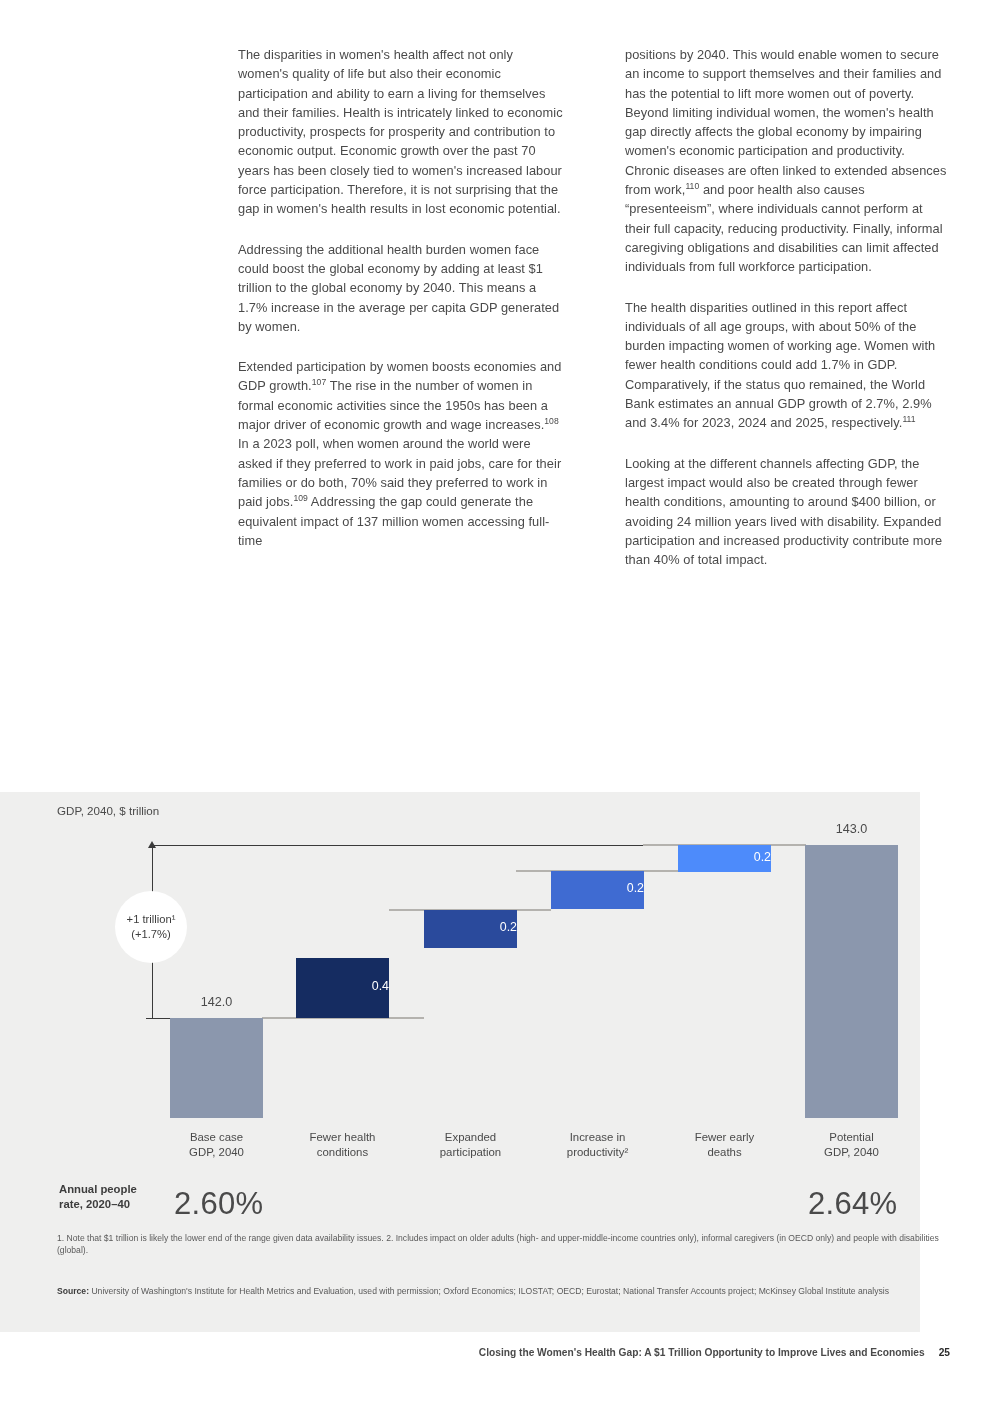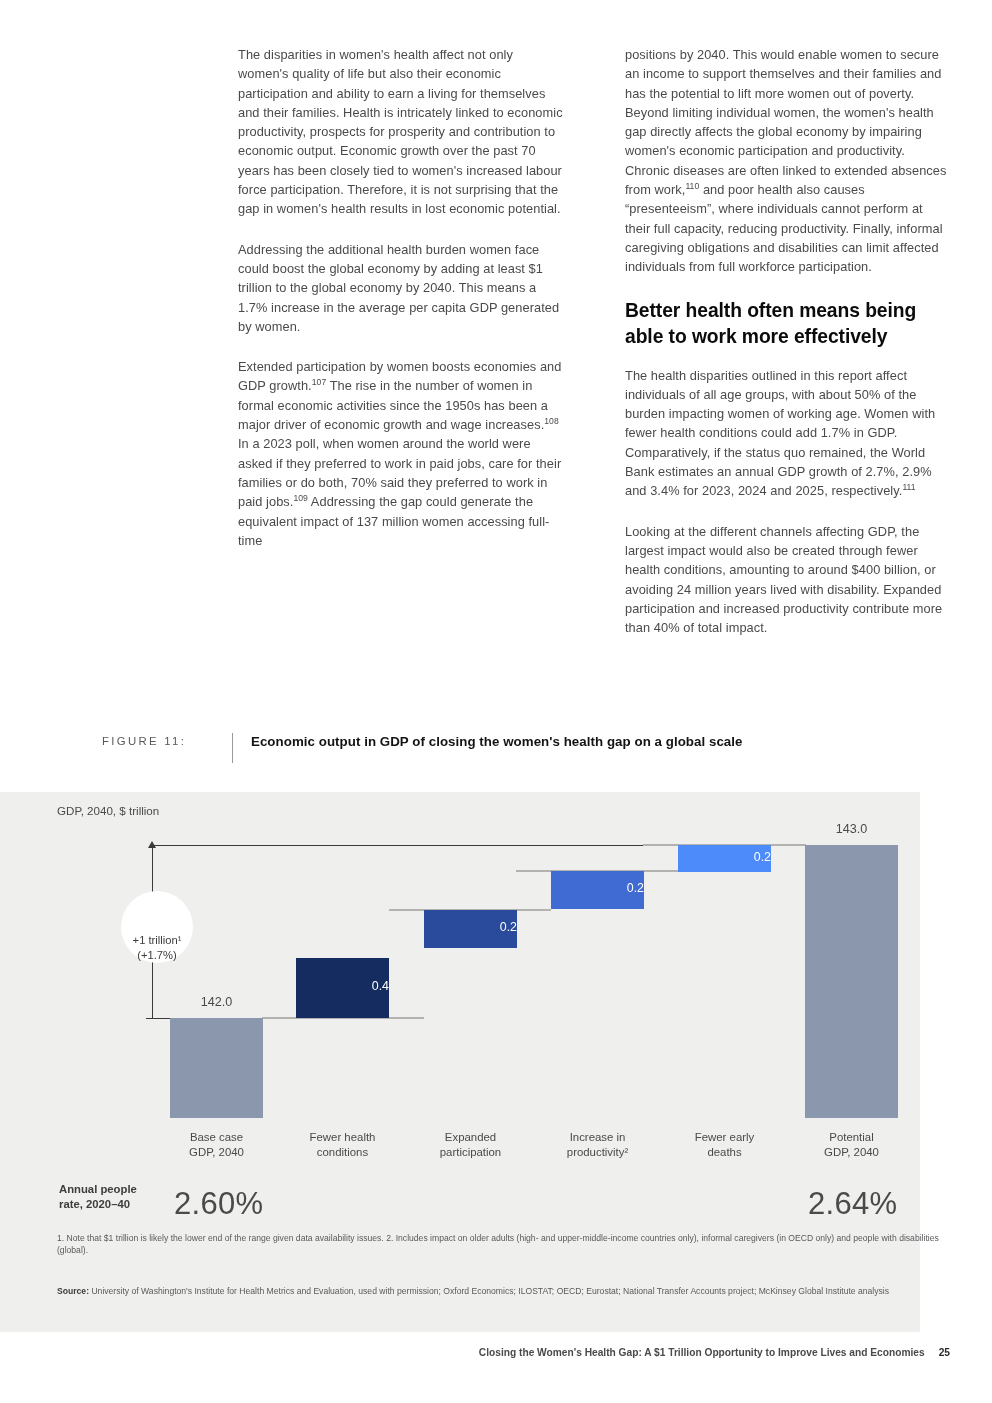--- a/index.html
+++ b/index.html
@@ -130,47 +130,41 @@
       <p>Addressing the additional health burden women face could boost the global economy by adding at least $1 trillion to the global economy by 2040. This means a 1.7% increase in the average per capita GDP generated by women.</p>
       <p>
         <span>Extended participation by women boosts economies and GDP growth.</span><sup>107</sup><span> The rise in the number of women in formal economic activities since the 1950s has been a major driver of economic growth and wage increases.</span><sup>108</sup><span> In a 2023 poll, when women around the world were asked if they preferred to work in paid jobs, care for their families or do both, 70% said they preferred to work in paid jobs.</span><sup>109</sup><span> Addressing the gap could generate the equivalent impact of 137 million women accessing full-time</span>
       </p>
     </div>
 
     <div class="col">
       <p>
         <span>positions by 2040. This would enable women to secure an income to support themselves and their families and has the potential to lift more women out of poverty. Beyond limiting individual women, the women's health gap directly affects the global economy by impairing women's economic participation and productivity. Chronic diseases are often linked to extended absences from work,</span><sup>110</sup><span> and poor health also causes “presenteeism”, where individuals cannot perform at their full capacity, reducing productivity. Finally, informal caregiving obligations and disabilities can limit affected individuals from full workforce participation.</span>
       </p>
-      <h2 class="tight">Better health often means being able to work more effectively</h2>
       <p>
         <span>The health disparities outlined in this report affect individuals of all age groups, with about 50% of the burden impacting women of working age. Women with fewer health conditions could add 1.7% in GDP. Comparatively, if the status quo remained, the World Bank estimates an annual GDP growth of 2.7%, 2.9% and 3.4% for 2023, 2024 and 2025, respectively.</span><sup>111</sup>
       </p>
       <p>Looking at the different channels affecting GDP, the largest impact would also be created through fewer health conditions, amounting to around $400 billion, or avoiding 24 million years lived with disability. Expanded participation and increased productivity contribute more than 40% of total impact.</p>
     </div>
   </div>
 
-  <div class="figcap">
-    <div class="lbl">FIGURE 11:</div>
-    <div class="rule"></div>
-    <div class="txt">Economic output in GDP of closing the women's health gap on a global scale</div>
-  </div>
 
   <div class="panel">
 
     <div class="axistitle">GDP, 2040, $ trillion</div>
 
     <div class="plot">
 
       <div class="toprule" style="left:152px;top:53px;width:654px;"></div>
 
       <div class="arrowline" style="left:152px;top:56px;height:170px;"></div>
       <div class="arrowhead" style="left:148px;top:49px;"></div>
       <div class="baseline-tick" style="left:146px;top:226px;width:24px;"></div>
 
-      <div class="bubble" style="left:121px;top:99px;justify-content:flex-end;">
+      <div class="bubble" style="left:115px;top:99px;">
         <span>+1 trillion¹</span>
         <span>(+1.7%)</span>
       </div>
 
       <div class="connector" style="left:262px;top:225px;width:162px;"></div>
       <div class="connector" style="left:389px;top:117px;width:162px;"></div>
       <div class="connector" style="left:516px;top:78px;width:162px;"></div>
       <div class="connector" style="left:643px;top:52px;width:162px;"></div>
       <div class="connector" style="left:770px;top:52px;width:36px;"></div>
 

